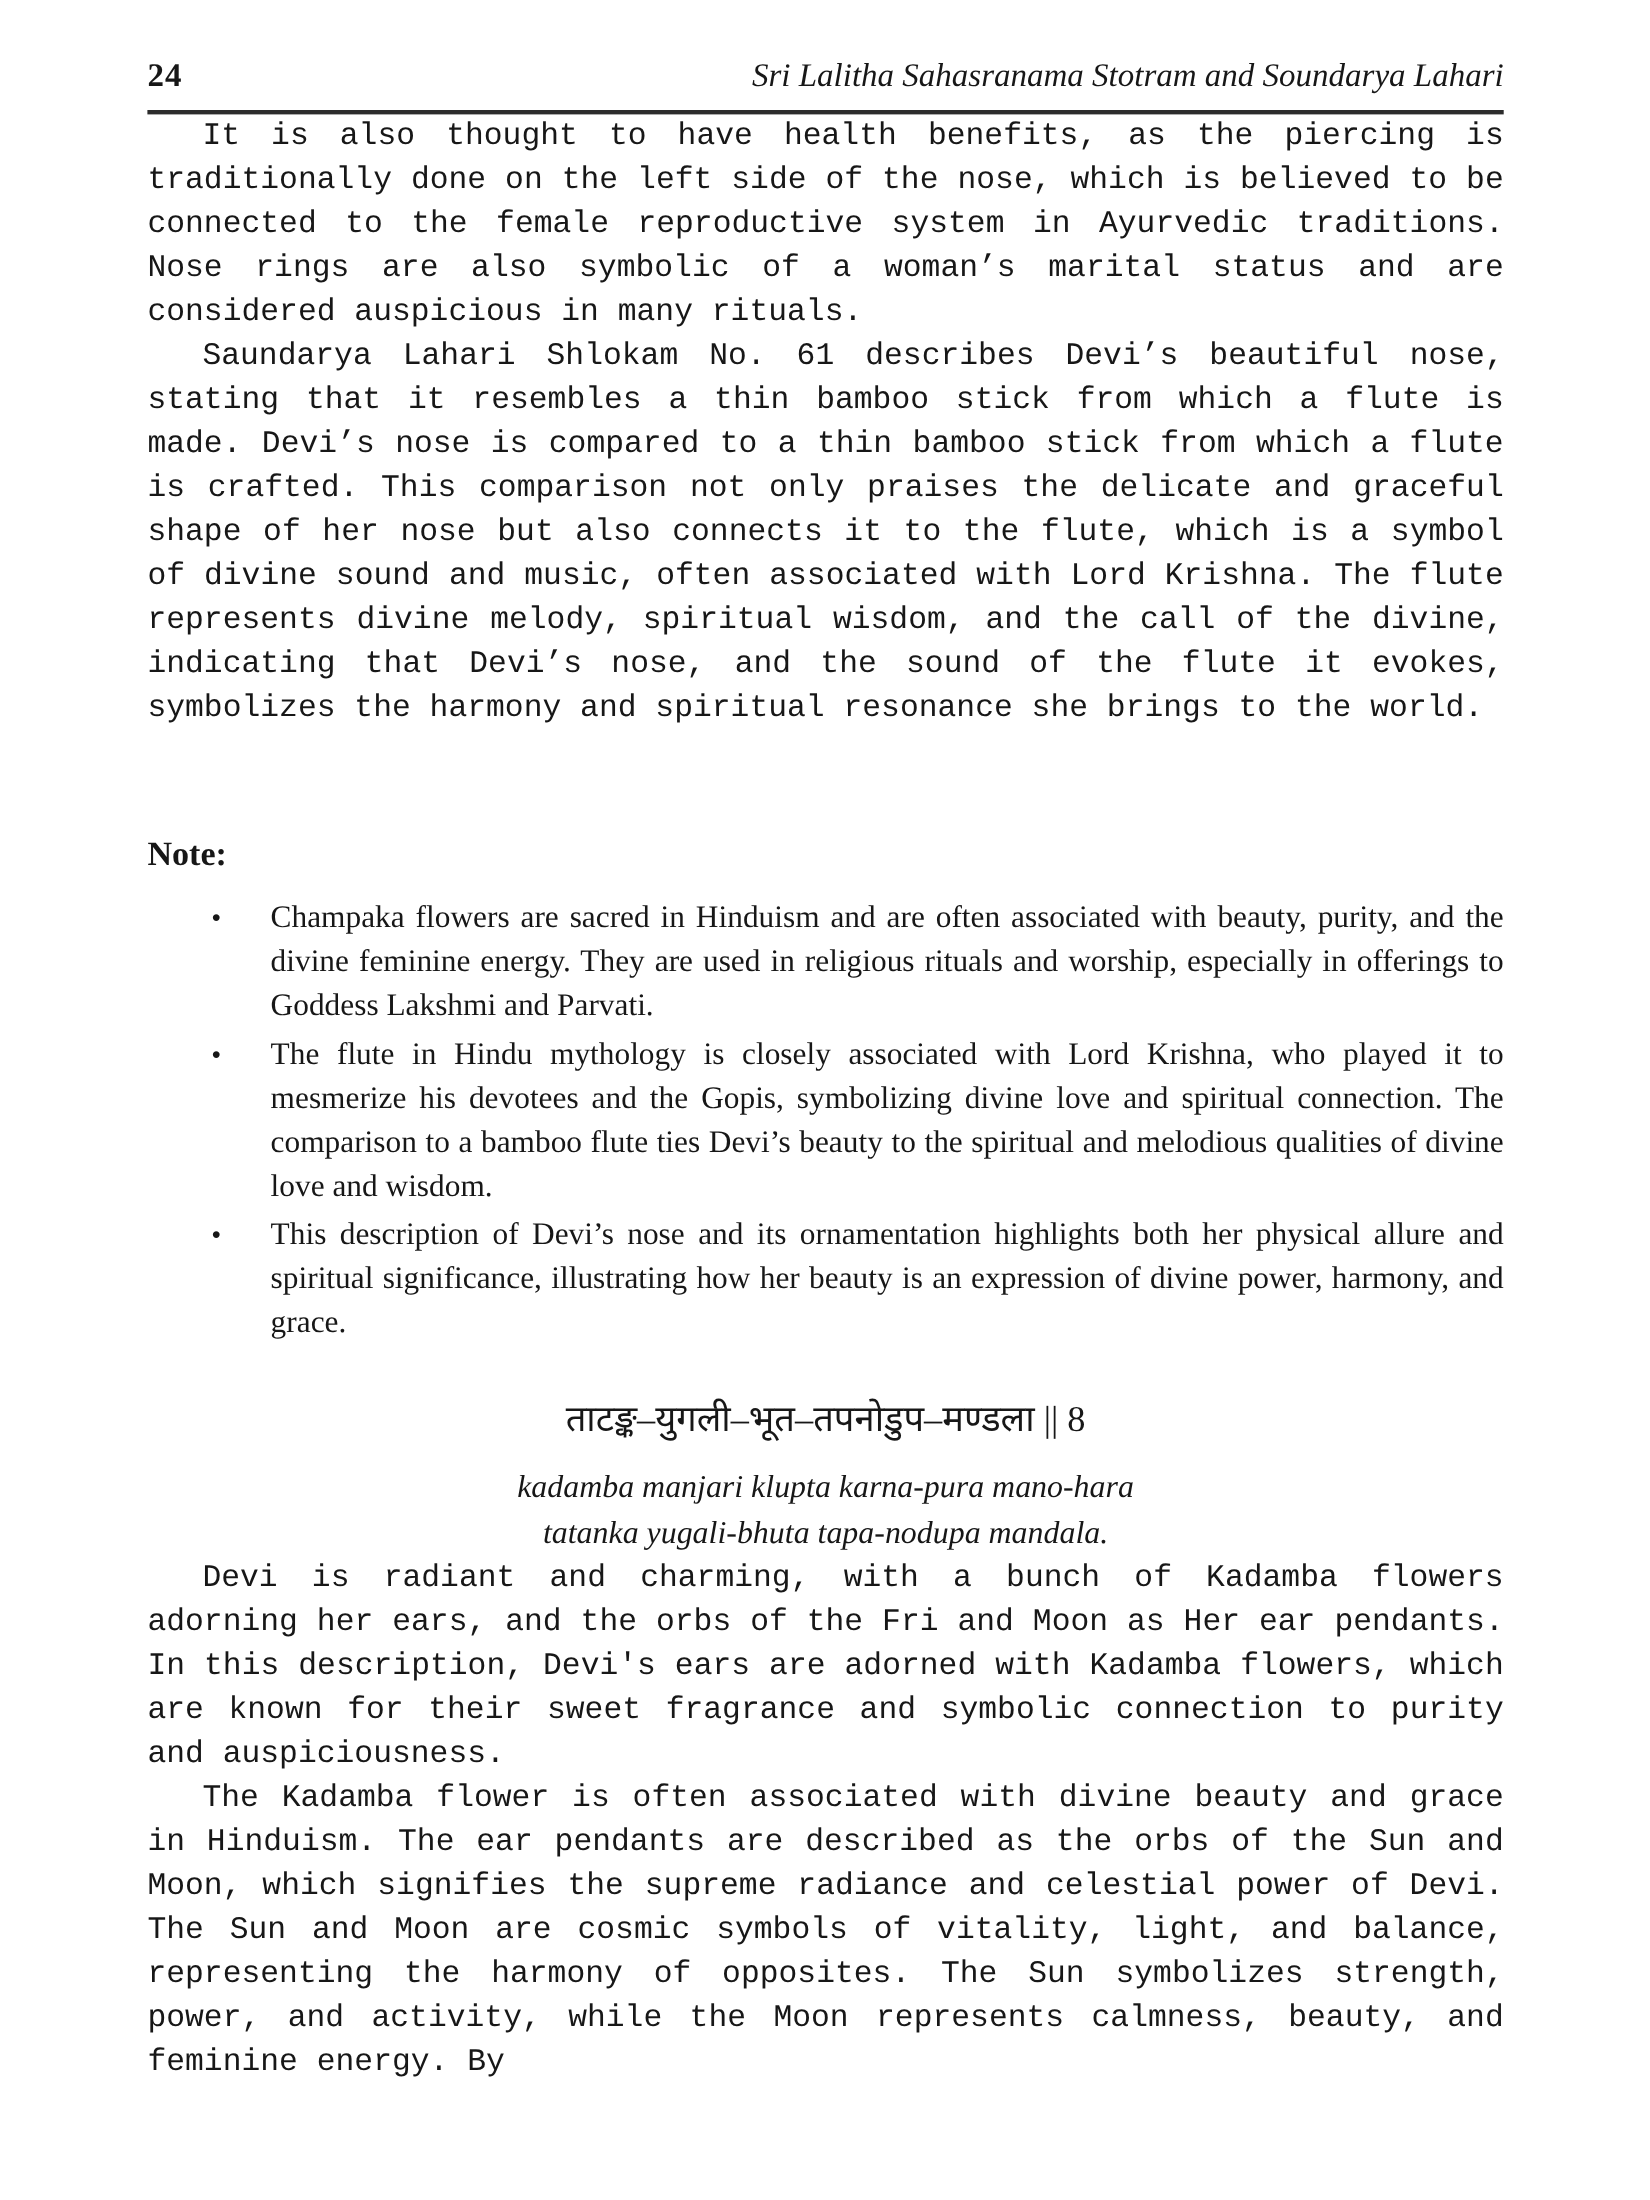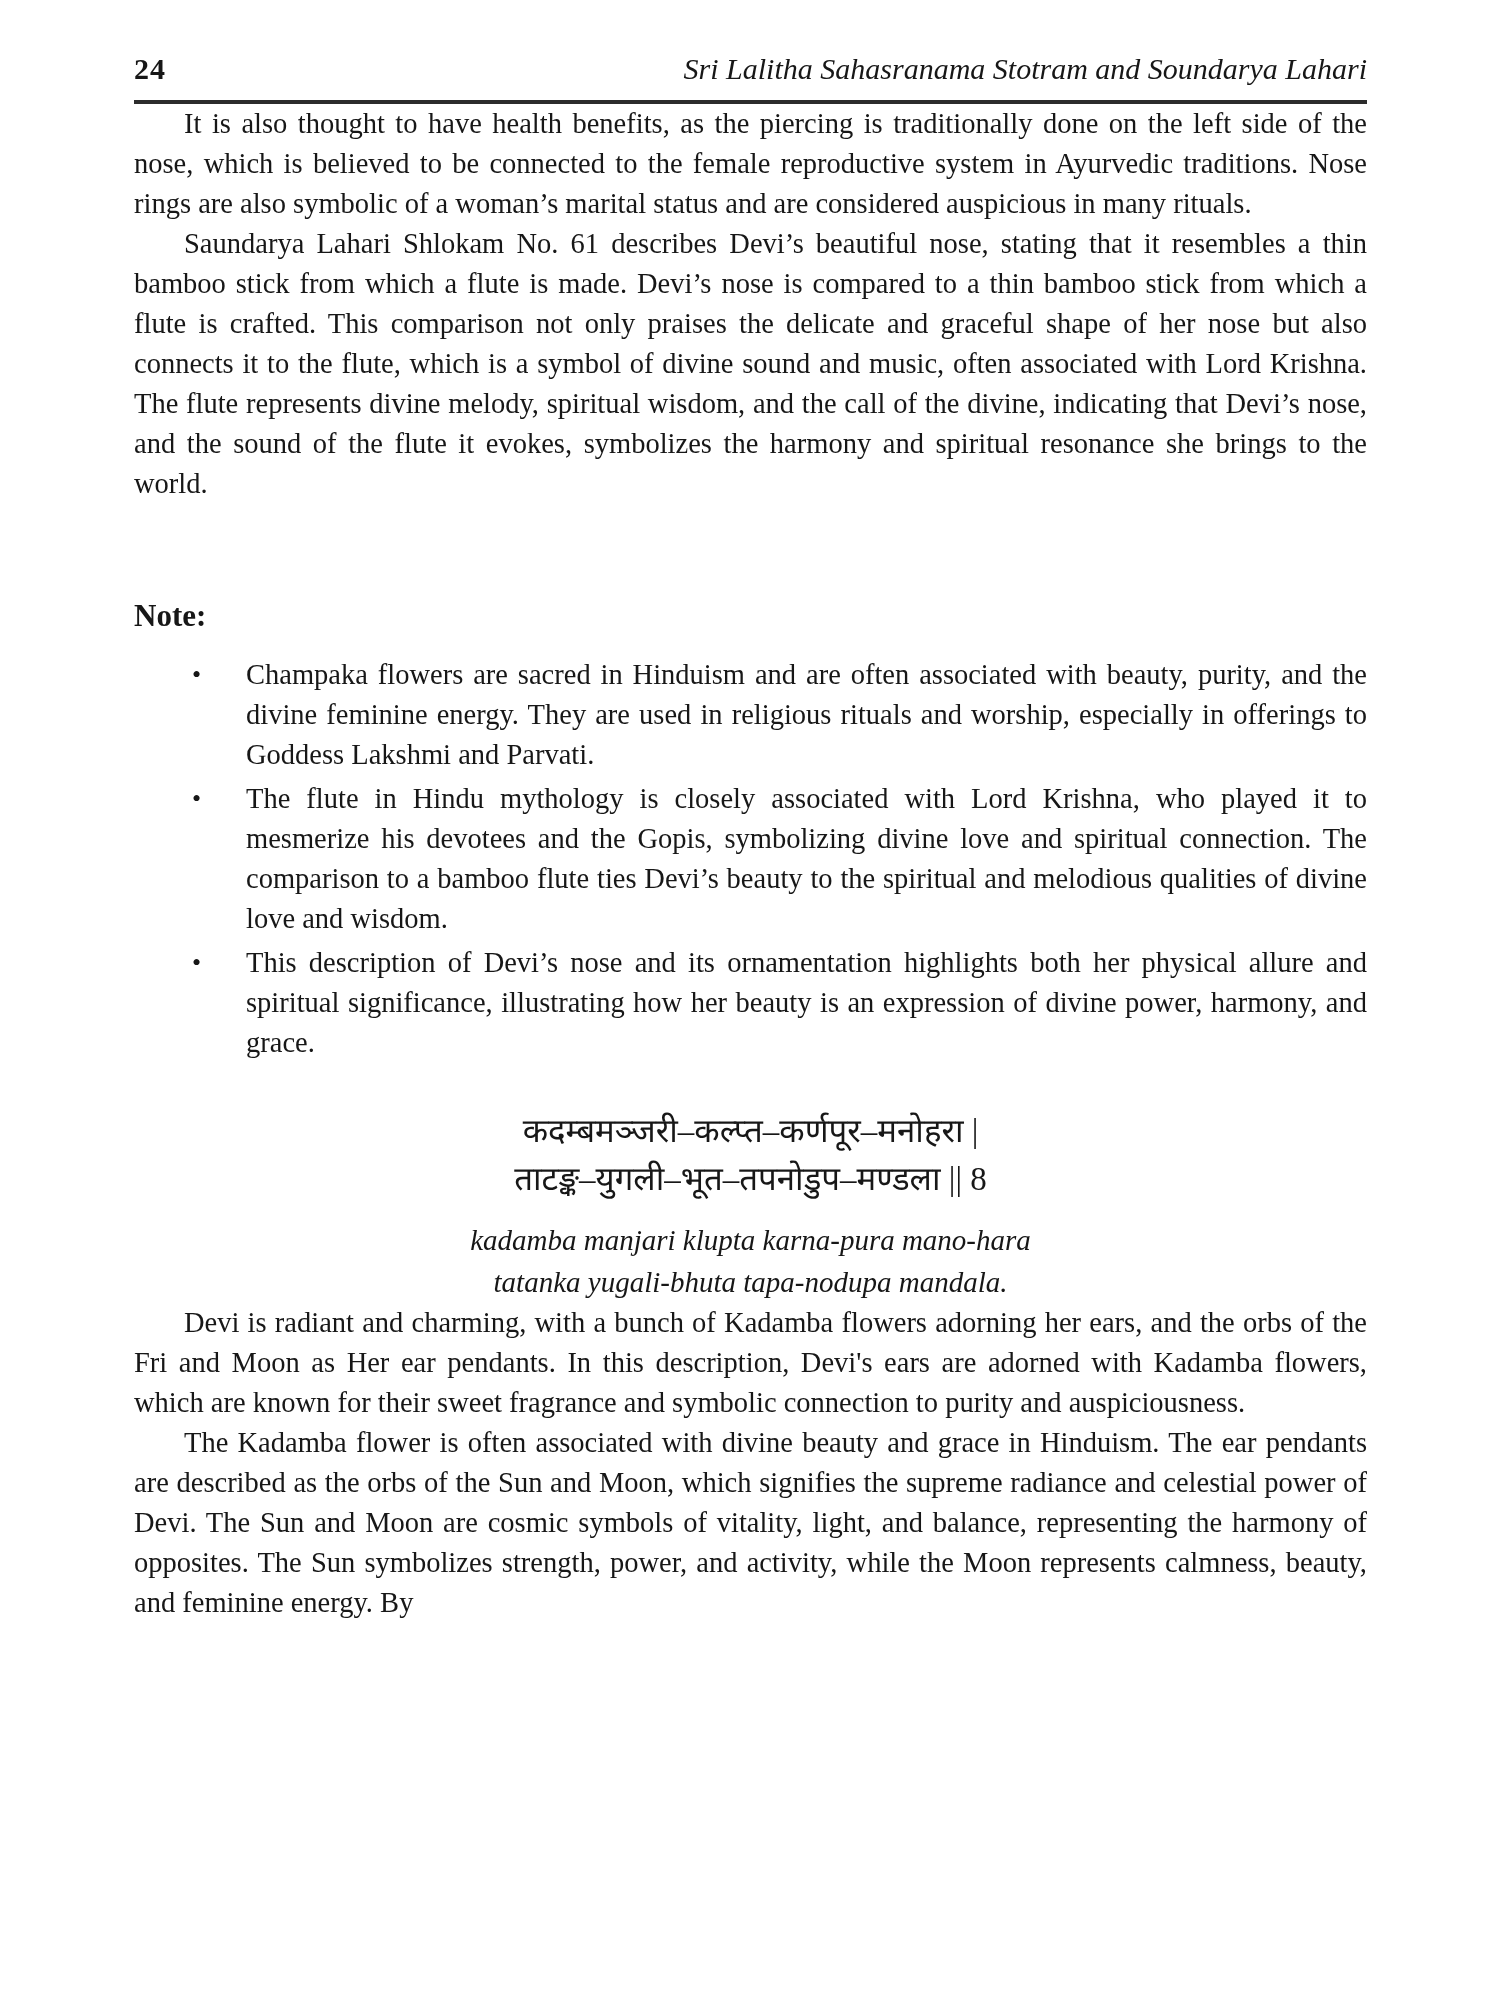--- a/index.html
+++ b/index.html
@@ -30,20 +30,21 @@
     height:4px;
     background:#2c2c2c;
     margin-top:14px;
   }
   p.body-par {
     margin:0;
     font-size:28.5px;
     line-height:40px;
     text-align:justify;
     text-indent:50px;
+    font-family:Liberation Mono, monospace;
   }
   .par-1 { margin-top:46px; }
   .par-2 { margin-top:30px; }
   .par-3 { margin-top:22px; }
   .par-4 { margin-top:28px; }
   .note-heading {
     margin-top:91px;
     font-size:31px;
     font-weight:bold;
     line-height:42px;
@@ -103,21 +104,20 @@
       <span class="bullet-marker">•</span>
       <span>The flute in Hindu mythology is closely associated with Lord Krishna, who played it to mesmerize his devotees and the Gopis, symbolizing divine love and spiritual connection. The comparison to a bamboo flute ties Devi’s beauty to the spiritual and melodious qualities of divine love and wisdom.</span>
     </div>
     <div class="bullet-item">
       <span class="bullet-marker">•</span>
       <span>This description of Devi’s nose and its ornamentation highlights both her physical allure and spiritual significance, illustrating how her beauty is an expression of divine power, harmony, and grace.</span>
     </div>
   </div>
 
   <div class="shloka">
-    <div>कदम्बमञ्जरी–कल्प्त–कर्णपूर–मनोहरा |</div>
     <div>ताटङ्क–युगली–भूत–तपनोडुप–मण्डला || 8</div>
   </div>
 
   <div class="transliteration">
     <div>kadamba manjari klupta karna-pura mano-hara</div>
     <div>tatanka yugali-bhuta tapa-nodupa mandala.</div>
   </div>
 
   <p class="body-par par-3">Devi is radiant and charming, with a bunch of Kadamba flowers adorning her ears, and the orbs of the Fri and Moon as Her ear pendants. In this description, Devi's ears are adorned with Kadamba flowers, which are known for their sweet fragrance and symbolic connection to purity and auspiciousness.</p>
 

